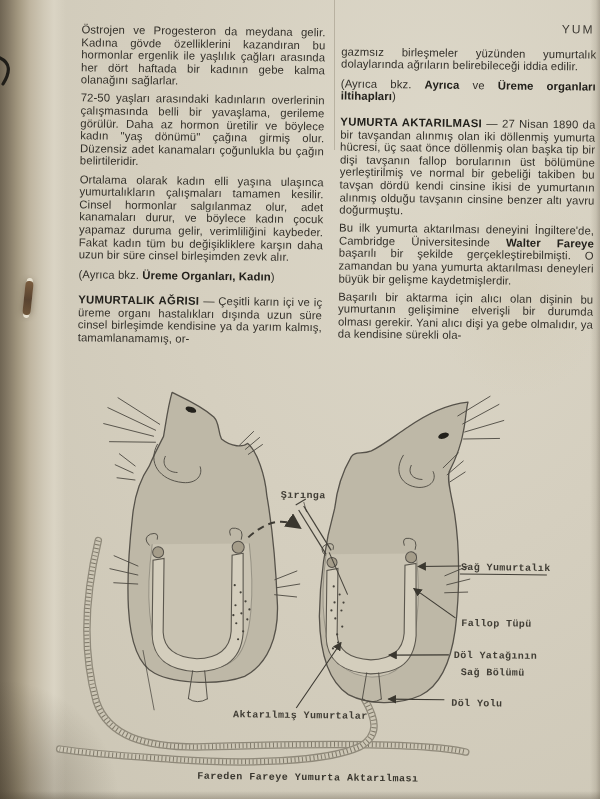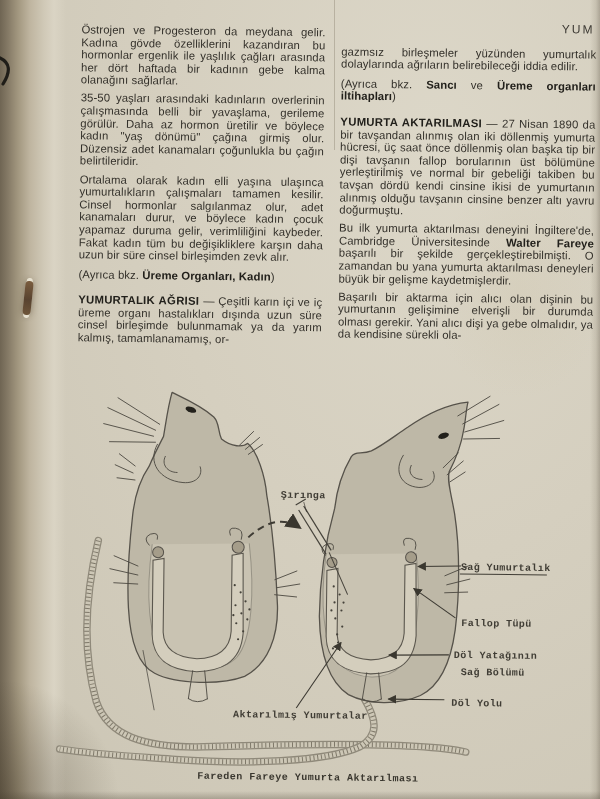--- a/index.html
+++ b/index.html
@@ -59,30 +59,30 @@
   <div class="crease"></div>
   <div class="stitch"></div>
   <svg class="inkmark" width="20" height="32">
     <path d="M0,3 q15,7 3,26" stroke="#1f1d18" stroke-width="3.2" fill="none" stroke-linecap="round"></path>
   </svg>
 
   <div class="tilt">
 
     <div class="col col-left">
       <p><span>Östrojen ve Progesteron da meydana gelir. Kadına gövde özelliklerini kazandıran bu hormonlar ergenlik ile yaşlılık çağları arasında her dört haftada bir kadının gebe kalma olanağını sağlarlar.</span></p>
-      <p><span>35-50 yaşları arasındaki kadınların overlerinin çalışmasında belli bir yavaşlama, gerileme görülür. Daha az hormon üretilir ve böylece kadın "yaş dönümü" çağına girmiş olur. Düzensiz adet kanamaları çoğunlukla bu çağın belirtileridir.</span></p>
+      <p><span>72-50 yaşları arasındaki kadınların overlerinin çalışmasında belli bir yavaşlama, gerileme görülür. Daha az hormon üretilir ve böylece kadın "yaş dönümü" çağına girmiş olur. Düzensiz adet kanamaları çoğunlukla bu çağın belirtileridir.</span></p>
       <p><span>Ortalama olarak kadın elli yaşına ulaşınca yumurtalıkların çalışmaları tamamen kesilir. Cinsel hormonlar salgılanmaz olur, adet kanamaları durur, ve böylece kadın çocuk yapamaz duruma gelir, verimliliğini kaybeder. Fakat kadın tüm bu değişikliklere karşın daha uzun bir süre cinsel birleşimden zevk alır.</span></p>
       <p class="seealso"><span>(Ayrıca bkz. </span><b>Üreme Organları, Kadın</b><span>)</span></p>
-      <p class="entry"><b class="term">YUMURTALIK AĞRISI</b><span> — </span><span>Çeşitli karın içi ve iç üreme organı hastalıkları dışında uzun süre cinsel birleşimde bulunmamak ya da yarım kalmış, tamamlanamamış, or-</span></p>
+      <p class="entry"><b class="term">YUMURTALIK AĞRISI</b><span> — </span><span>Çeşitli karın içi ve iç üreme organı hastalıkları dışında uzun süre cinsel birleşimde kendisine ya da yarım kalmış, tamamlanamamış, or-</span></p>
     </div>
 
     <div class="col col-right">
       <div class="running-head">YUM</div>
       <p><span>gazmsız birleşmeler yüzünden yumurtalık dolaylarında ağrıların belirebileceği iddia edilir.</span></p>
-      <p class="seealso"><span>(Ayrıca bkz. </span><b>Sancı</b><span> ve </span><b>Üreme organları iltihapları</b><span>)</span></p>
+      <p class="seealso"><span>(Ayrıca bkz. </span><b>Ayrıca</b><span> ve </span><b>Üreme organları iltihapları</b><span>)</span></p>
       <p class="entry"><b class="term">YUMURTA AKTARILMASI</b><span> — </span><span>27 Nisan 1890 da bir tavşandan alınmış olan iki döllenmiş yumurta hücresi, üç saat önce döllenmiş olan başka tip bir dişi tavşanın fallop borularının üst bölümüne yerleştirilmiş ve normal bir gebeliği takiben bu tavşan dördü kendi cinsine ikisi de yumurtanın alınmış olduğu tavşanın cinsine benzer altı yavru doğurmuştu.</span></p>
       <p><span>Bu ilk yumurta aktarılması deneyini İngiltere'de, Cambridge Üniversitesinde </span><b>Walter Fareye</b><span> başarılı bir şekilde gerçekleştirebilmişti. O zamandan bu yana yumurta aktarılması deneyleri büyük bir gelişme kaydetmişlerdir.</span></p>
       <p><span>Başarılı bir aktarma için alıcı olan dişinin bu yumurtanın gelişimine elverişli bir durumda olması gerekir. Yani alıcı dişi ya gebe olmalıdır, ya da kendisine sürekli ola-</span></p>
     </div>
 
     <svg class="diagram" viewBox="0 0 600 411">
       <defs>
         <marker id="ah" viewBox="0 0 10 10" refX="9" refY="5" markerWidth="8" markerHeight="8" orient="auto-start-reverse">
           <path d="M0,0 L10,5 L0,10 z" fill="#3a372f"></path>
         </marker>

